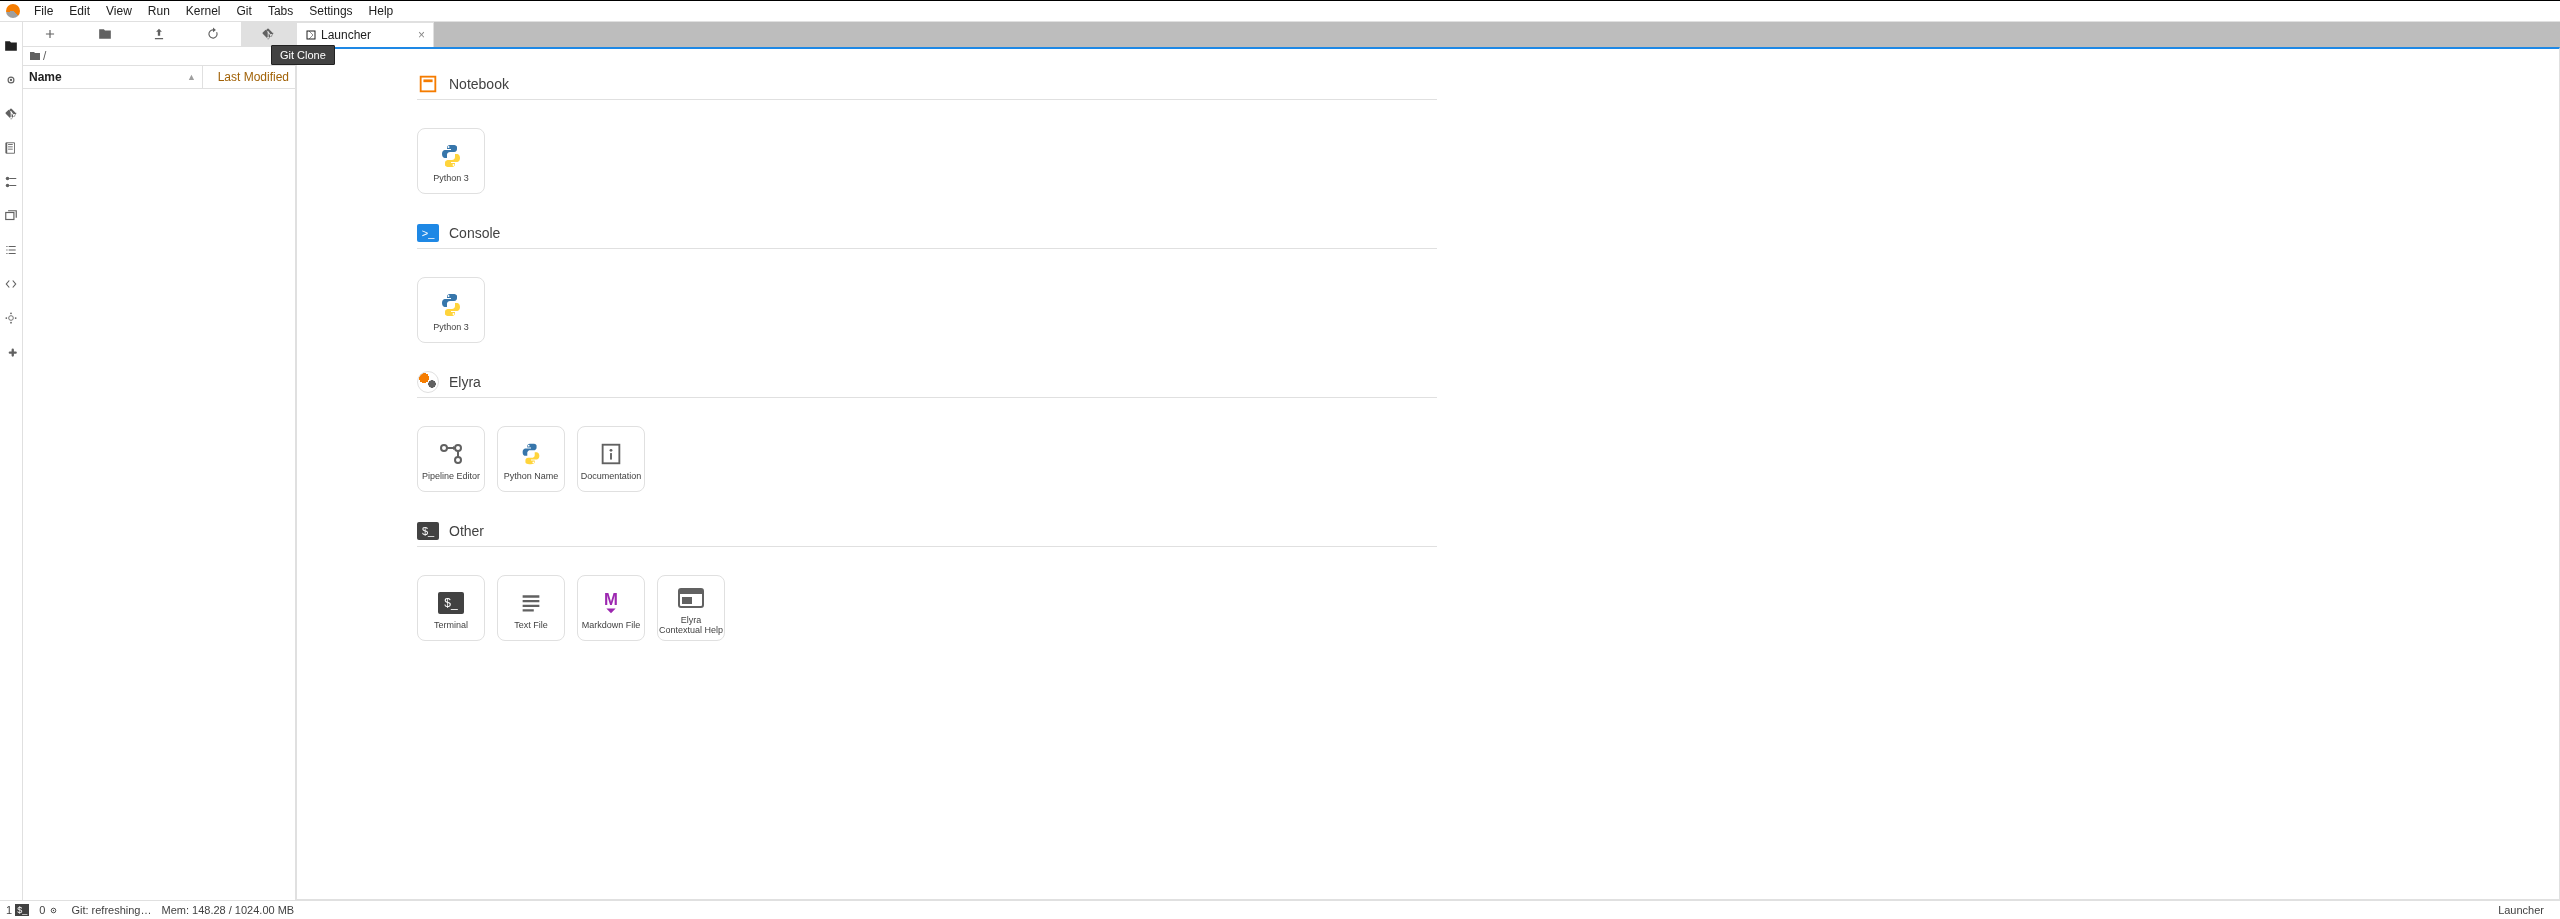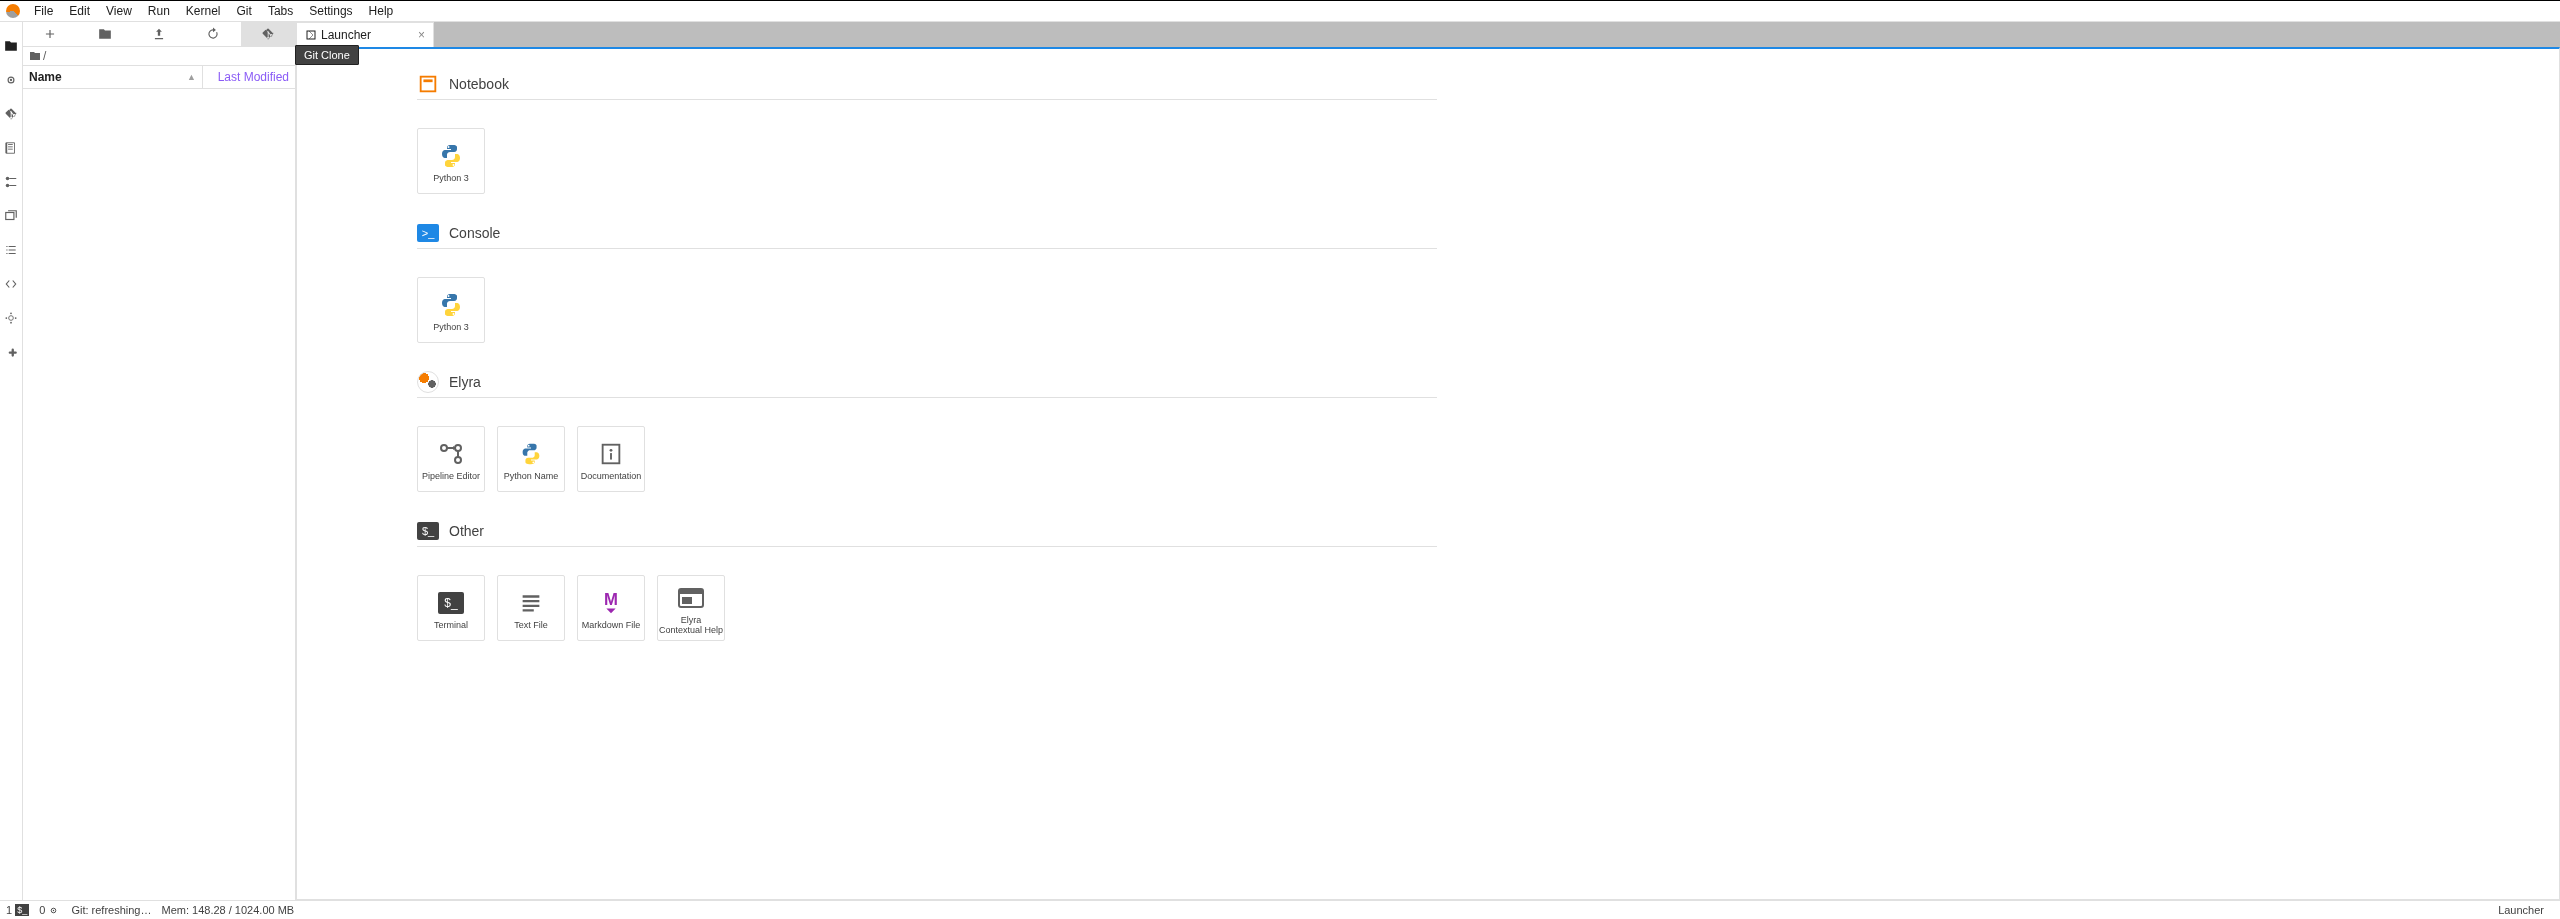--- a/index.html
+++ b/index.html
@@ -29,37 +29,37 @@
   .filepanel{width:272px;border-right:1px solid var(--border);display:flex;flex-direction:column;background:#fff;}
   .fp-toolbar{display:flex;height:24px;border-bottom:1px solid var(--border);}
   .fp-btn{flex:1;display:flex;align-items:center;justify-content:center;color:#616161;cursor:pointer;}
   .fp-btn svg{width:14px;height:14px;fill:currentColor;}
   .fp-btn.hover{background:#e0e0e0;}
   .fp-breadcrumb{display:flex;align-items:center;height:18px;padding:0 6px;color:#616161;border-bottom:1px solid var(--border);}
   .fp-breadcrumb svg{width:12px;height:12px;fill:#616161;margin-right:2px;}
   .fp-header{display:flex;height:22px;border-bottom:1px solid var(--border);}
   .fp-header .col{display:flex;align-items:center;padding:0 6px;font-weight:600;border-right:1px solid var(--border);}
   .fp-header .col.name{flex:1;justify-content:space-between;}
-  .fp-header .col.mod{width:80px;justify-content:flex-end;border-right:none;font-weight:400;color:#8b5cf6;}
+  .fp-header .col.mod{width:80px;justify-content:flex-end;border-right:none;font-weight:400;color:#a16207;}
   .sort-arrow{font-size:9px;color:#9e9e9e;}
   .fp-list{flex:1;overflow:auto;}
   
   .content{flex:1;display:flex;flex-direction:column;min-width:0;}
   .tabbar{height:25px;background:#bdbdbd;display:flex;align-items:flex-end;}
   .tab{height:24px;background:#fff;border:1px solid var(--border);border-bottom:none;display:flex;align-items:center;padding:0 8px;margin-left:0;min-width:120px;position:relative;}
   .tab svg.tabicon{width:12px;height:12px;margin-right:4px;fill:#616161;}
   .tab .close{margin-left:auto;padding-left:12px;color:#888;cursor:pointer;}
   .launcher{flex:1;overflow:auto;background:#fff;border:1px solid var(--border);border-top:2px solid #1e88e5;margin:0;padding:24px 0 24px 120px;position:relative;}
   .launcher-inner{max-width:1020px;}
   .section{margin-bottom:28px;}
   .section-header{display:flex;align-items:center;margin-bottom:28px;border-bottom:1px solid var(--border);padding-bottom:4px;}
   .section-icon{width:22px;height:22px;margin-right:10px;display:flex;align-items:center;justify-content:center;}
   .section-title{font-size:14px;color:#424242;}
   .cards{display:flex;flex-wrap:wrap;gap:12px;}
-  .card{width:66px;height:60px;border:1px solid var(--border);border-radius:2px;display:flex;flex-direction:column;align-items:center;justify-content:center;cursor:pointer;padding-top:4px;}
+  .card{width:66px;height:60px;border:1px solid var(--border);border-radius:8px;display:flex;flex-direction:column;align-items:center;justify-content:center;cursor:pointer;padding-top:4px;}
   .card .icon{width:28px;height:28px;display:flex;align-items:center;justify-content:center;}
   .card .label{font-size:9px;color:#424242;text-align:center;margin-top:4px;line-height:1.1;}
   
   
   .tooltip{position:absolute;background:#424242;color:#fff;font-size:11px;padding:3px 8px;border:1px solid #212121;border-radius:1px;white-space:nowrap;pointer-events:none;z-index:100;}
   
   
   .statusbar{height:18px;border-top:1px solid var(--border);display:flex;align-items:center;font-size:11px;color:#424242;padding:0 6px;}
   .statusbar .sb-item{margin-right:10px;display:flex;align-items:center;}
   .statusbar .sb-item svg{width:11px;height:11px;fill:#424242;margin-right:2px;}
@@ -172,21 +172,21 @@
               <path d="M12 4a8 8 0 1 0 7.4 5h-2.2A6 6 0 1 1 12 6v3l5-4-5-4v3z"></path>
             </svg>
           </div>
         <div class="fp-btn hover">
             <svg viewBox="0 0 24 24">
               <path d="M21 11l-8-8a1.4 1.4 0 0 0-2 0l-2 2 2.5 2.5a2 2 0 0 1 2.5 2.5l2.5 2.5a2 2 0 1 1-1 1l-2.5-2.5v6a2 2 0 1 1-1.5 0V9.5a2 2 0 0 1-1-2.5L8 4.5l-5 5a1.4 1.4 0 0 0 0 2l8 8a1.4 1.4 0 0 0 2 0l8-8a1.4 1.4 0 0 0 0-2z"></path>
             </svg>
           </div>
       </div>
       <div style="position:relative;">
-        <div class="tooltip" style="left:272px;top:-2px;">Git Clone</div>
+        <div class="tooltip" style="left:248px;top:-2px;">Git Clone</div>
       </div>
       <div class="fp-breadcrumb">
         <svg viewBox="0 0 24 24">
             <path d="M10 4H2v16h20V6H12l-2-2z"></path>
           </svg>
         <span>/</span>
       </div>
       <div class="fp-header">
         <div class="col name">
           <span>Name</span>

